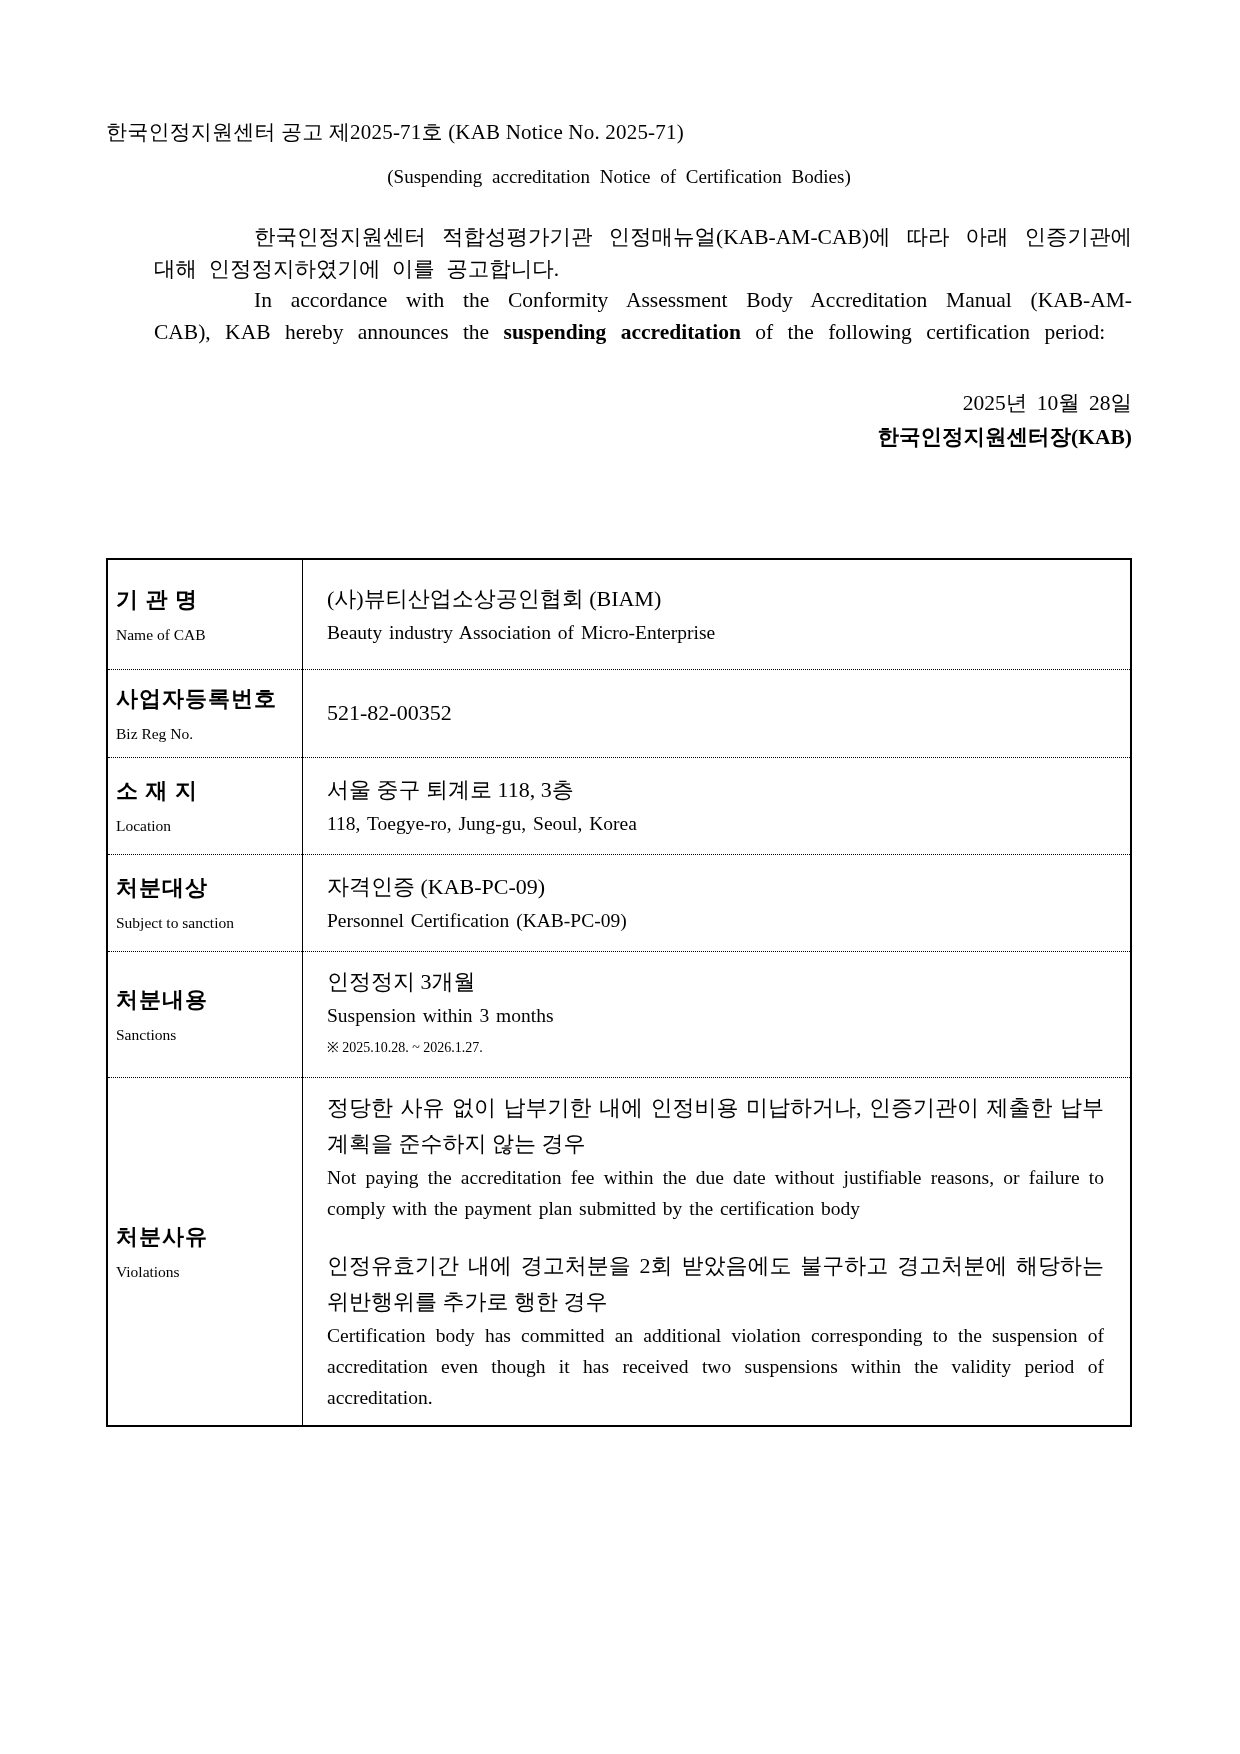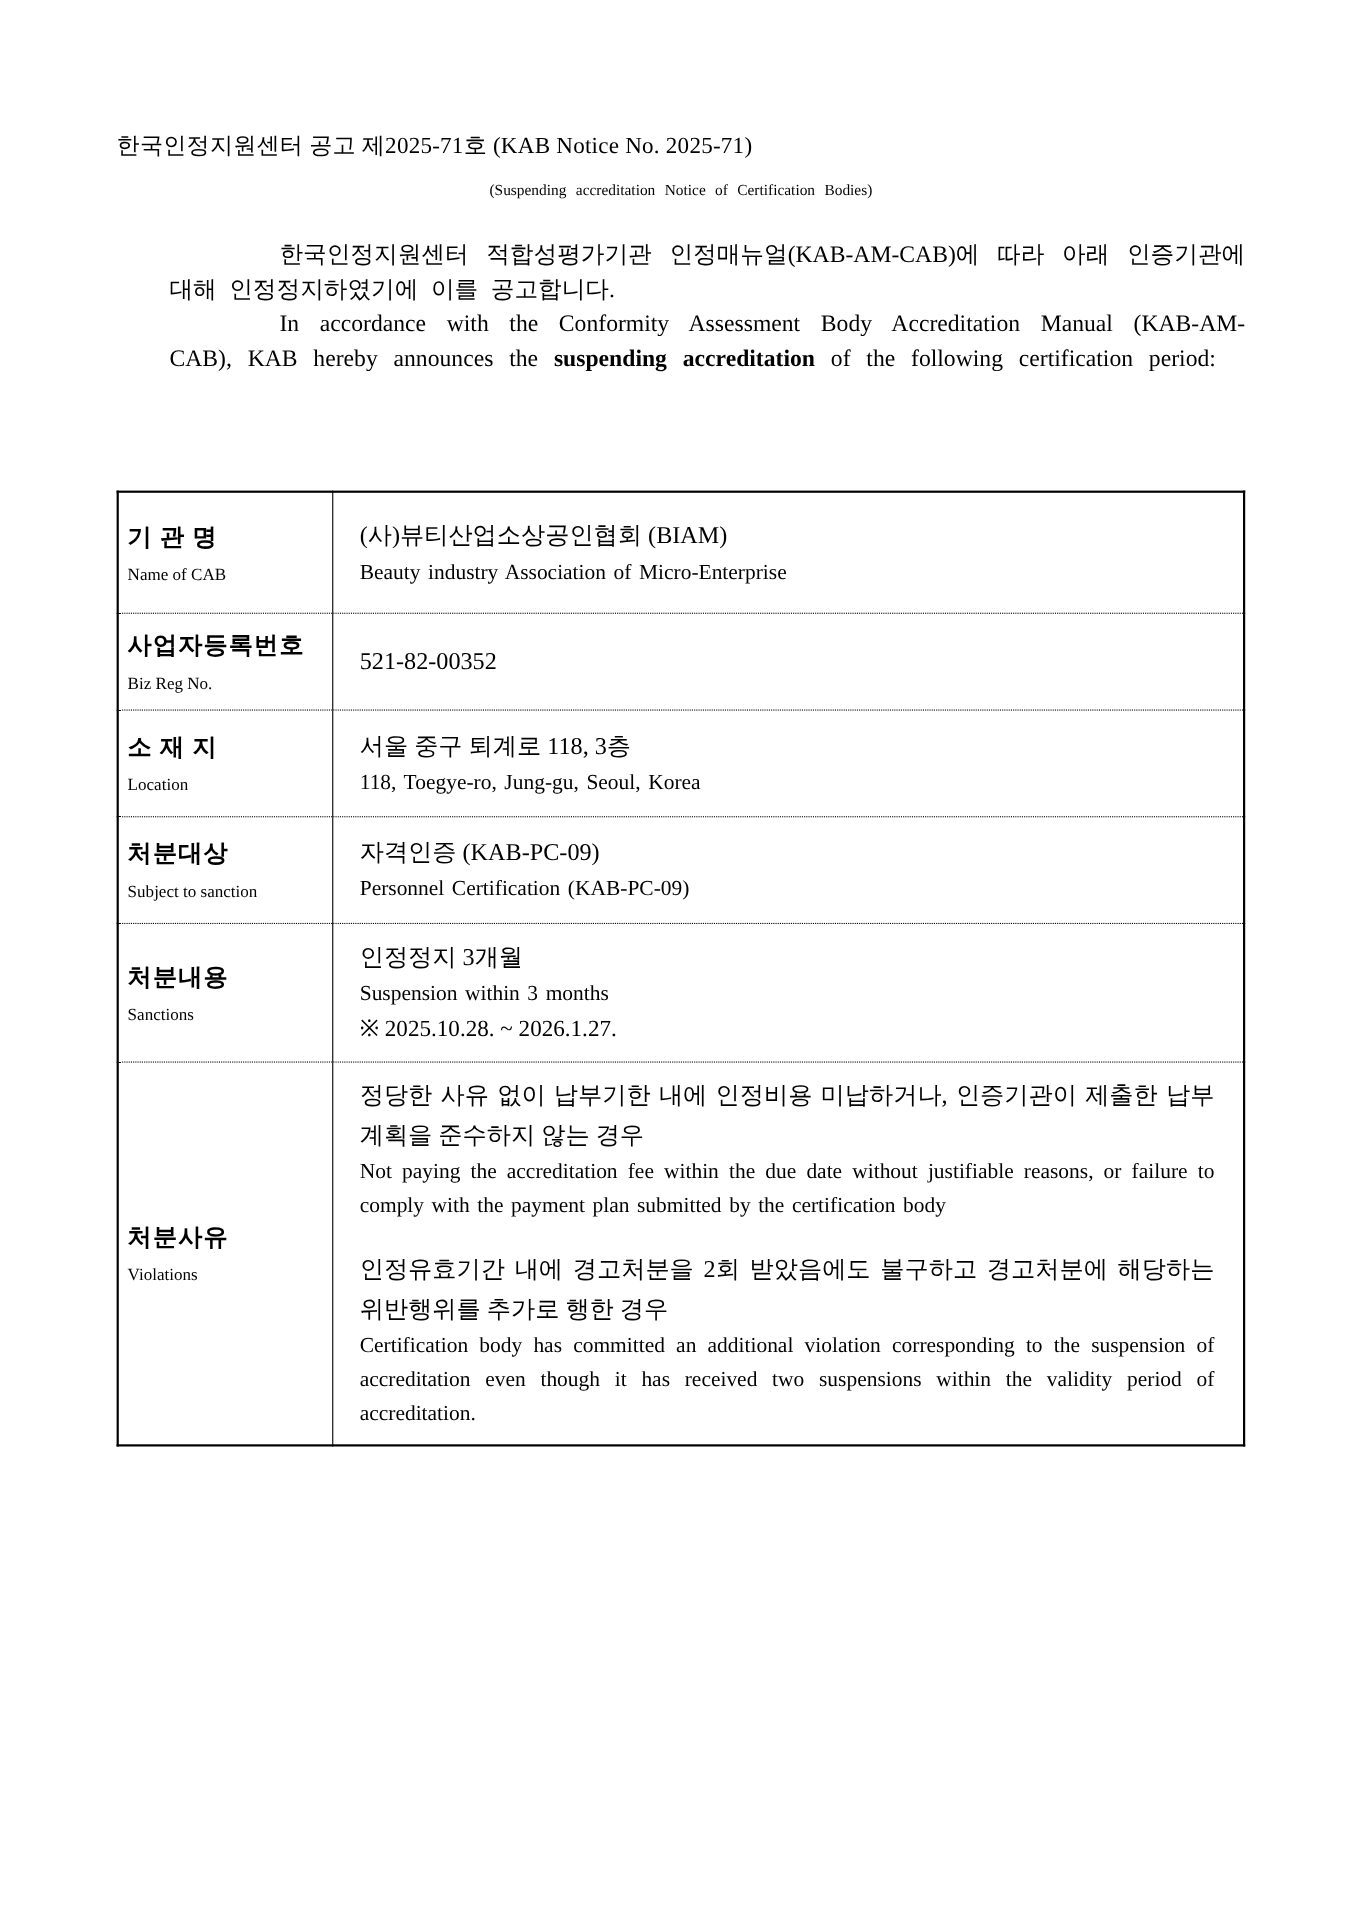--- a/index.html
+++ b/index.html
@@ -29,21 +29,21 @@
     letter-spacing:2px;
     line-height:1.15;
   }
   .doc-title .paren{
     font-size:32px;
     letter-spacing:0px;
   }
   .doc-subtitle{
     margin-top:20px;
     text-align:center;
-    font-size:14px;
+    font-size:19px;
     word-spacing:5px;
   }
   .body-text{
     margin-top:34px;
     font-size:21.5px;
     line-height:31.5px;
     text-align:justify;
     word-break:keep-all;
     margin-left:48px;
   }
@@ -98,21 +98,21 @@
     font-size:22px;
     line-height:36px;
     word-break:keep-all;
   }
   .val-en{
     font-size:19.5px;
     line-height:31px;
     word-spacing:2px;
   }
   .val-note{
-    font-size:21px;
+    font-size:14px;
     line-height:33px;
   }
   .just{text-align:justify;}
   .v-gap{height:24px;}
   tr.r1{height:110px;}
   tr.r2{height:88px;}
   tr.r3{height:97px;}
   tr.r4{height:97px;margin-left:20px;}
   tr.r5{height:126px;}
   tr.r6{height:310px;}
@@ -125,20 +125,24 @@
   <div class="ref-line">한국인정지원센터 공고 제2025-71호 (KAB Notice No. 2025-71)</div>
 
 
   <div class="doc-subtitle">(Suspending accreditation Notice of Certification Bodies)</div>
 
   <div class="body-text">
     <p class="ko">한국인정지원센터 적합성평가기관 인정매뉴얼(KAB-AM-CAB)에 따라 아래 인증기관에 대해 인정정지하였기에 이를 공고합니다.</p>
     <p class="en"><span>In accordance with the Conformity Assessment Body Accreditation Manual (KAB-AM-CAB), KAB hereby announces the </span><span class="bold">suspending accreditation</span><span> of the following certification period:</span></p>
   </div>
 
+  <div class="date-block">
+    <div>2025년 10월 28일</div>
+    <div class="signer">한국인정지원센터장(KAB)</div>
+  </div>
 
   <table class="notice-table">
     <tbody>
       <tr class="r1">
         <td class="lab">
           <div class="lab-ko">기 관 명</div>
           <div class="lab-en">Name of CAB</div>
         </td>
         <td class="val">
           <div class="val-ko">(사)뷰티산업소상공인협회 (BIAM)</div>

